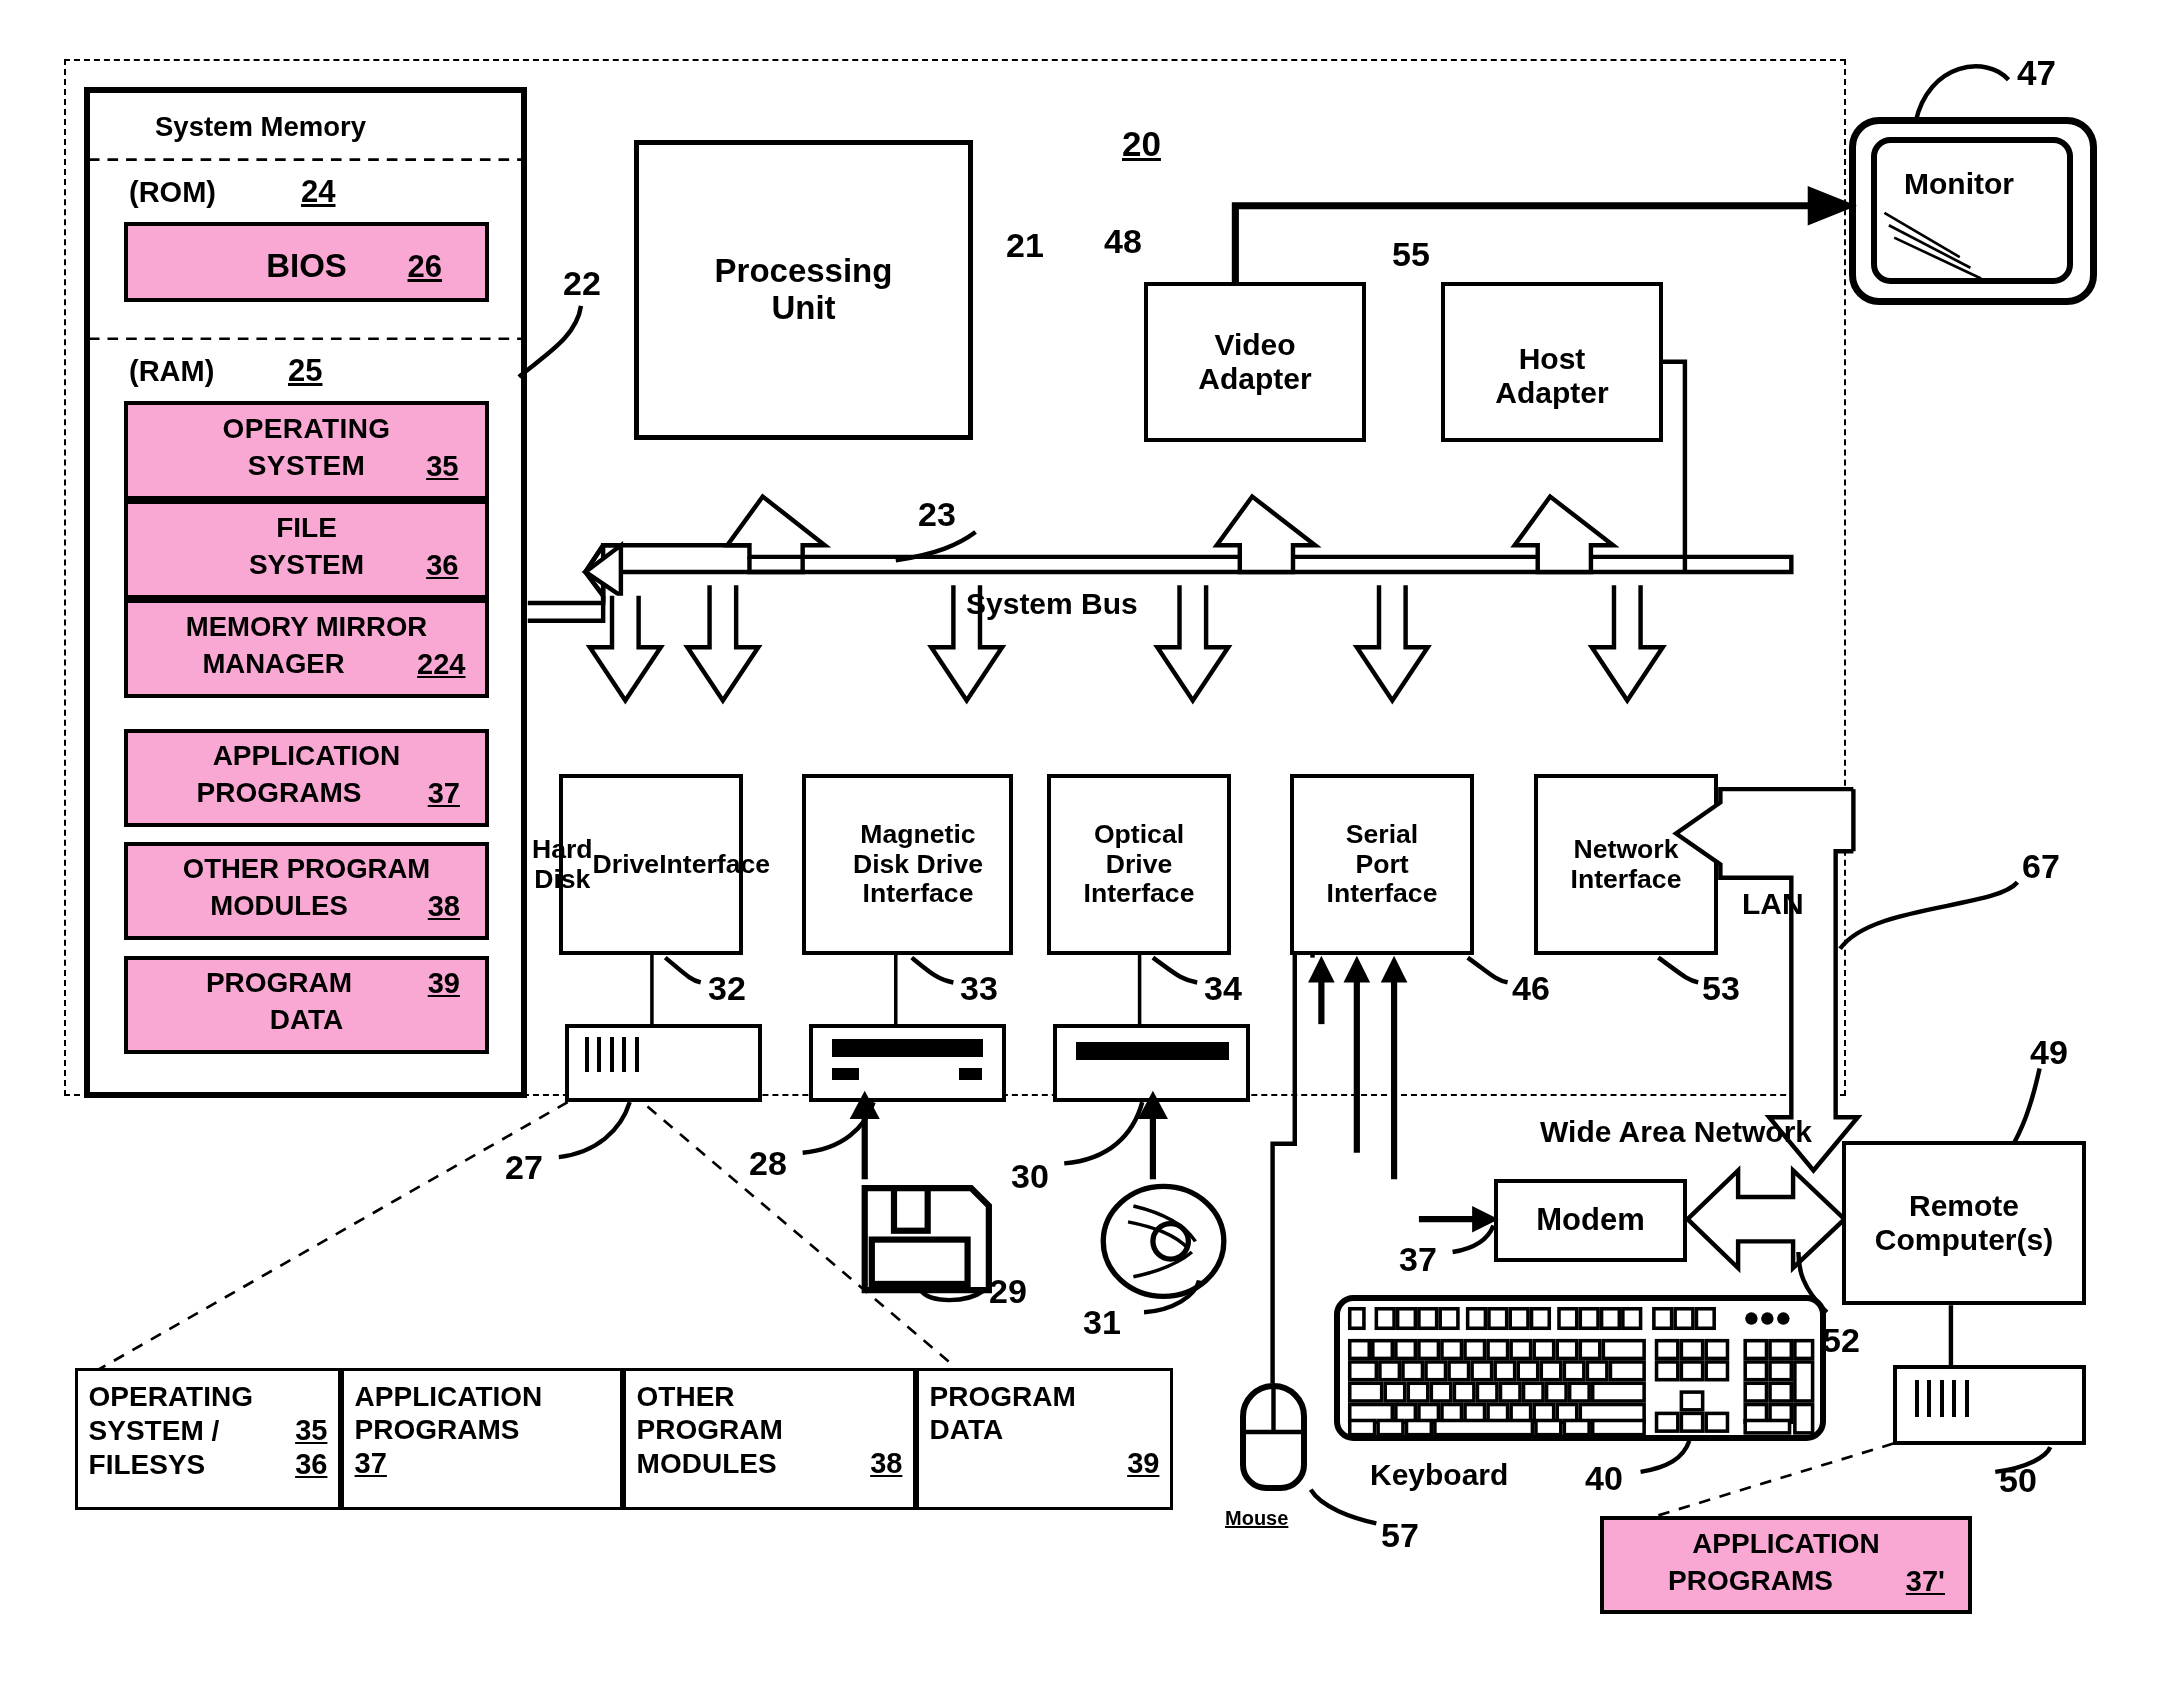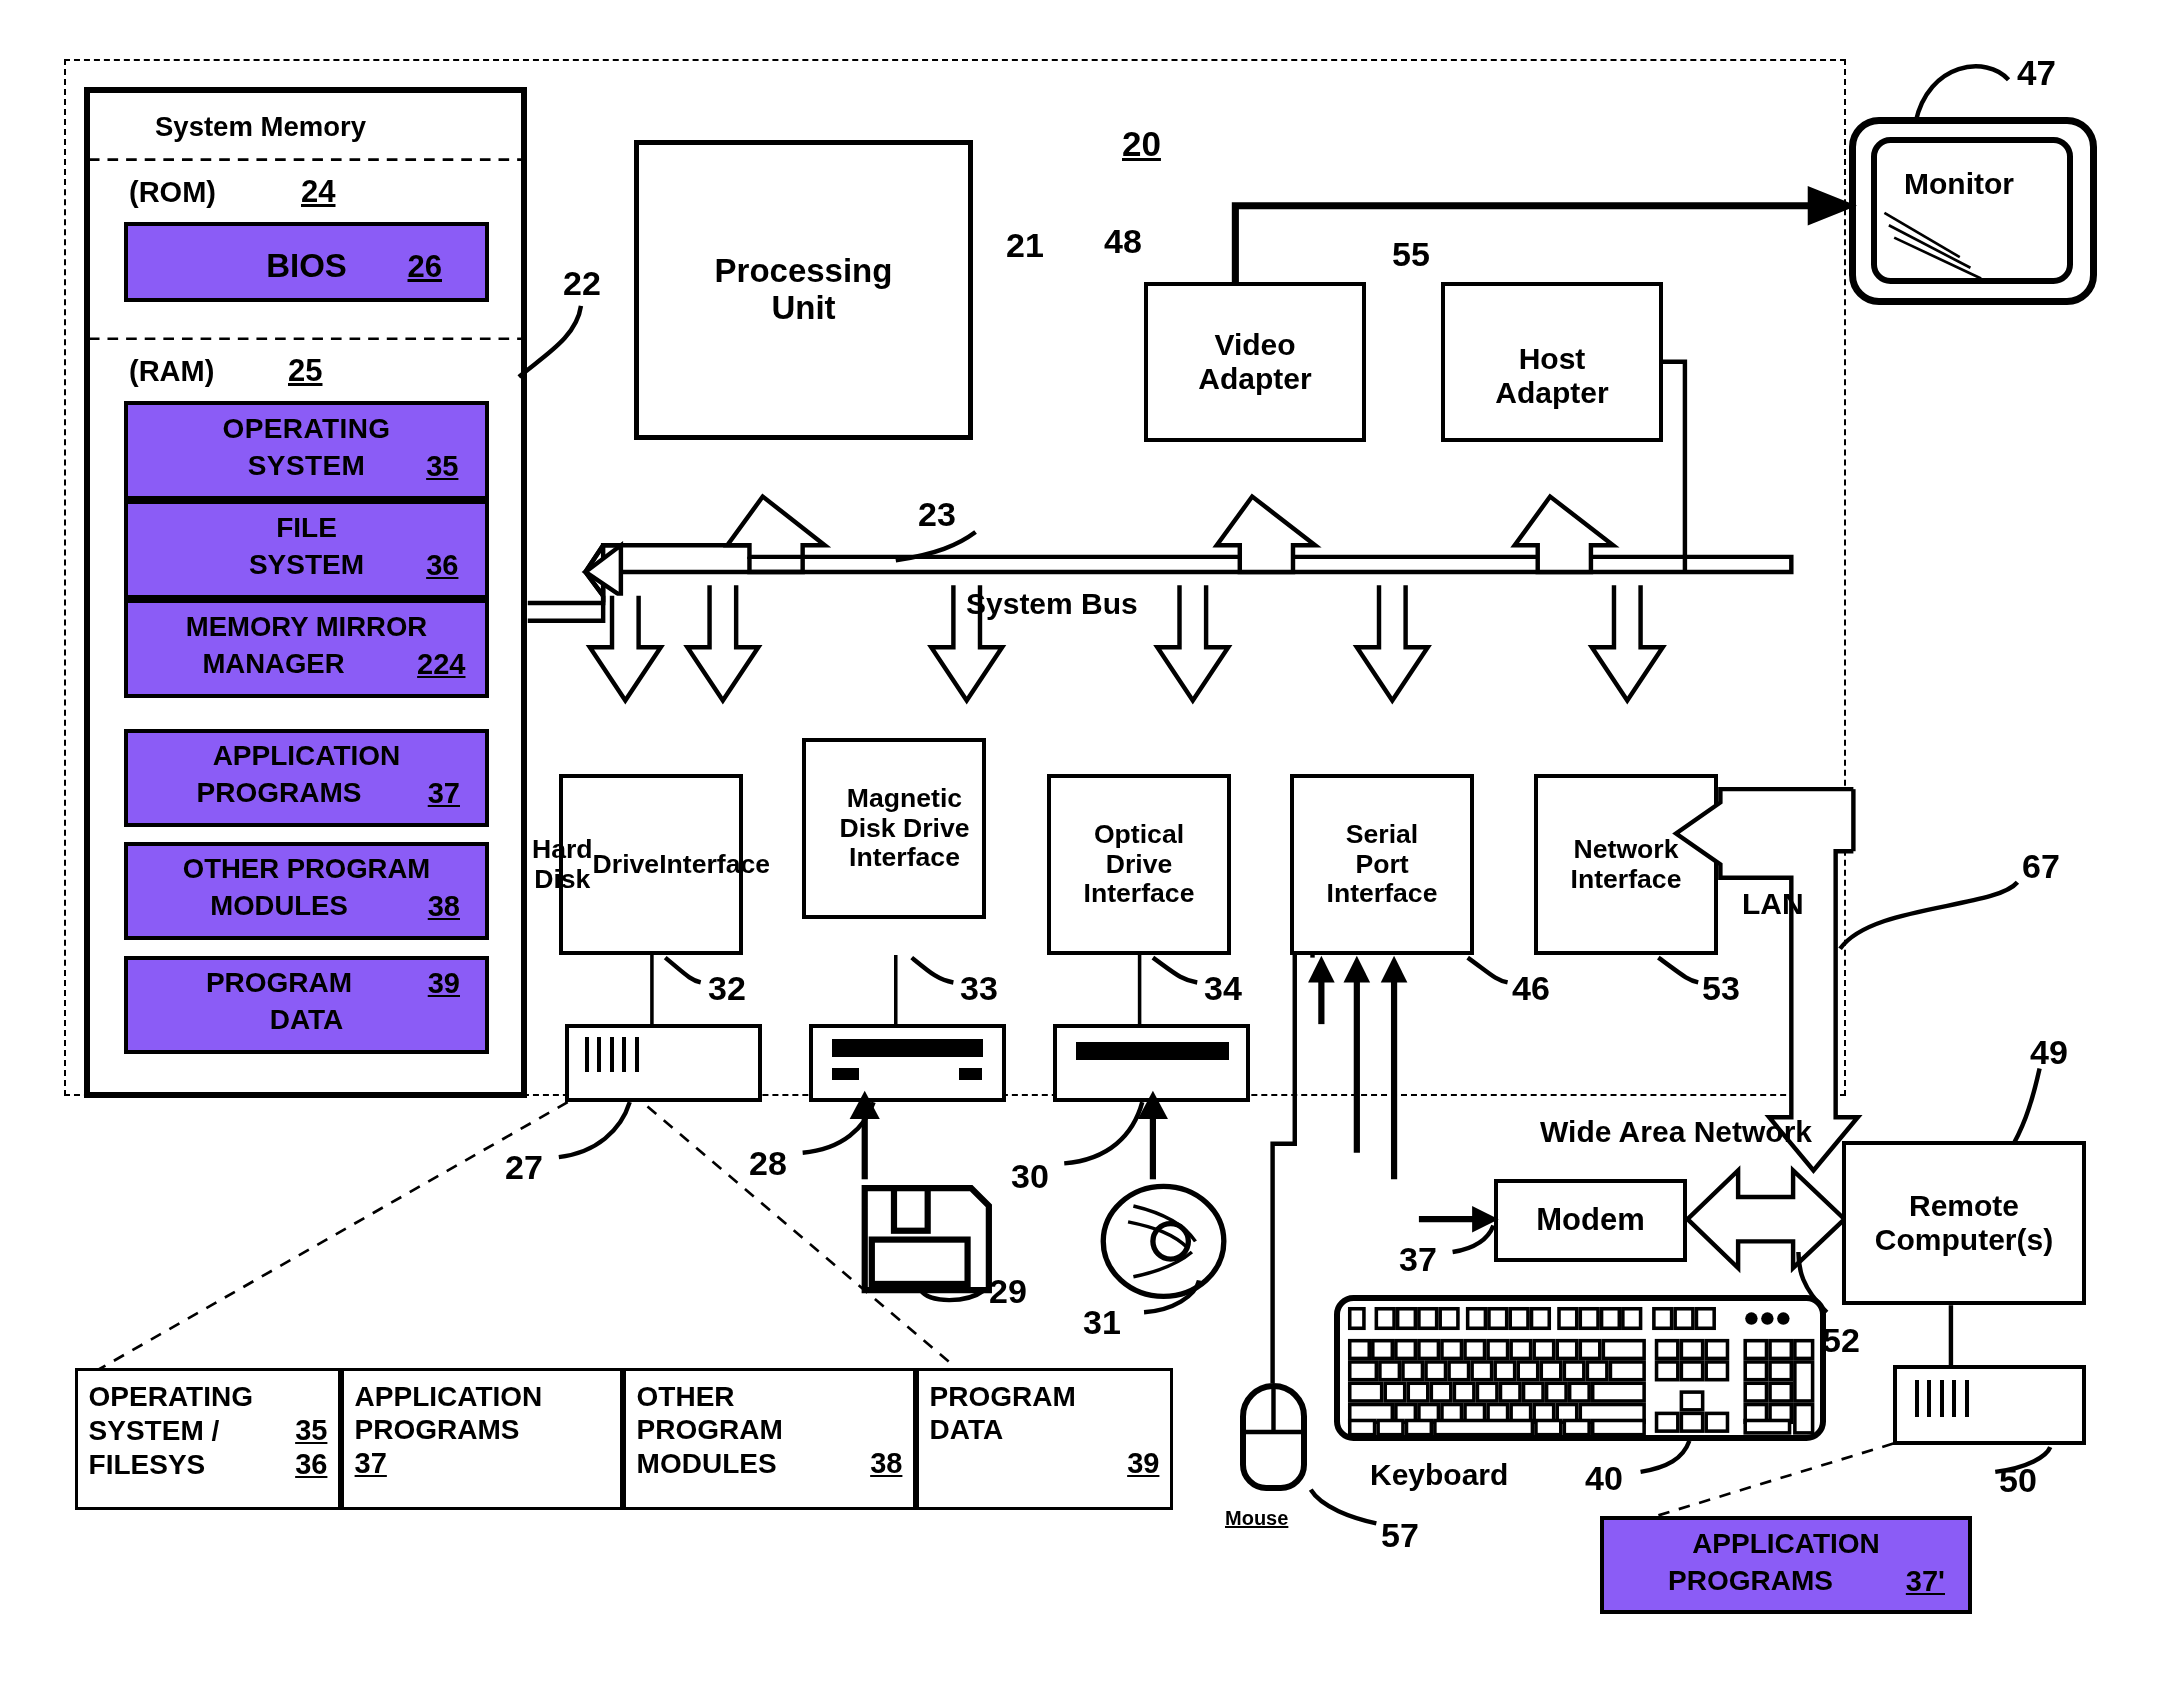--- a/index.html
+++ b/index.html
@@ -8,21 +8,21 @@
   .stage{position:absolute;left:0;top:0;width:2179px;height:1706px;}
   svg.layer{position:absolute;left:0;top:0;width:2179px;height:1706px;pointer-events:none;}
   .box{position:absolute;box-sizing:border-box;border:4.4px solid #000;background:#fff;
        display:flex;align-items:center;justify-content:center;text-align:center;
        font-weight:bold;line-height:1.12;}
   .dashframe{position:absolute;box-sizing:border-box;border:2.7px dashed #000;background:transparent;}
   .lbl{position:absolute;font-weight:bold;white-space:nowrap;}
   .num{position:absolute;font-weight:bold;text-decoration:underline;white-space:nowrap;}
   .plainnum{position:absolute;font-weight:bold;white-space:nowrap;}
   
-  .memrow{position:absolute;box-sizing:border-box;border:4.4px solid #000;background:#8b5cf6;
+  .memrow{position:absolute;box-sizing:border-box;border:4.4px solid #000;background:#f9a8d4;
           font-weight:bold;line-height:1.1;}
   .memrow .t1{position:absolute;left:0;right:0;text-align:center;}
   .memrow .rn{position:absolute;font-weight:bold;text-decoration:underline;}
   .tablecell{position:absolute;box-sizing:border-box;border:3.5px solid #000;background:#fff;
              font-weight:bold;line-height:1.18;padding:8.9px 10.6px;}
   .tablecell .u{text-decoration:underline;}
   .u{text-decoration:underline;}
   .drive{position:absolute;box-sizing:border-box;border:4.4px solid #000;background:#fff;}
   .slot{position:absolute;background:#000;}
   .hatch{position:absolute;}
@@ -166,21 +166,21 @@
 
   <div class="lbl" style="left:966px;top:587px;font-size:30px;">System Bus</div>
   <div class="plainnum" style="left:918px;top:495px;font-size:34px;">23</div>
   <div class="plainnum" style="left:563px;top:264px;font-size:34px;">22</div>
 
   <div class="box" style="left:559px;top:774px;width:184px;height:181px;flex-direction:row;">
     <div style="font-size:26.6px;">Hard Disk</div>
     <div style="font-size:26.6px;">Drive</div>
     <div style="font-size:26.6px;">Interface</div>
   </div>
-  <div class="box" style="left:802px;top:738px;width:184px;height:181px;flex-direction:column;padding-left:21px;">
+  <div class="box" style="left:802px;top:774px;width:211px;height:181px;flex-direction:column;padding-left:21px;">
     <div style="font-size:26.6px;">Magnetic</div>
     <div style="font-size:26.6px;">Disk Drive</div>
     <div style="font-size:26.6px;">Interface</div>
   </div>
   <div class="box" style="left:1047px;top:774px;width:184px;height:181px;flex-direction:column;">
     <div style="font-size:26.6px;">Optical</div>
     <div style="font-size:26.6px;">Drive</div>
     <div style="font-size:26.6px;">Interface</div>
   </div>
   <div class="box" style="left:1290px;top:774px;width:184px;height:181px;flex-direction:column;">

